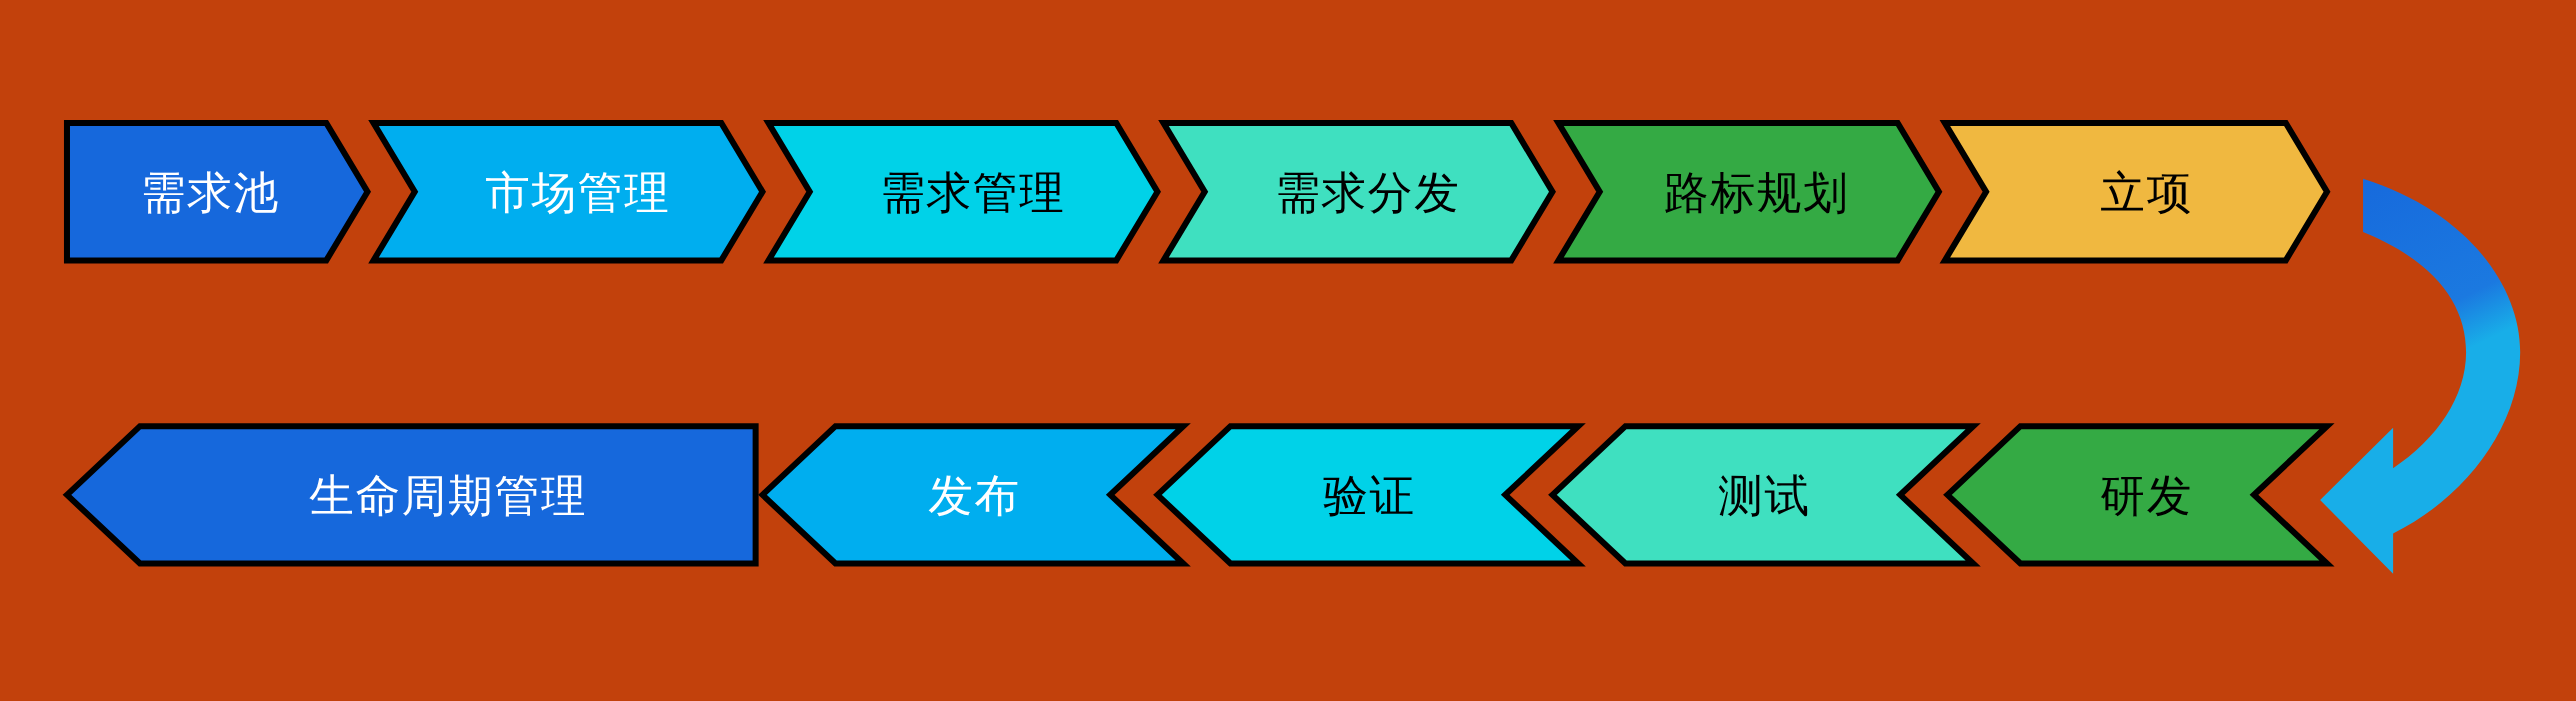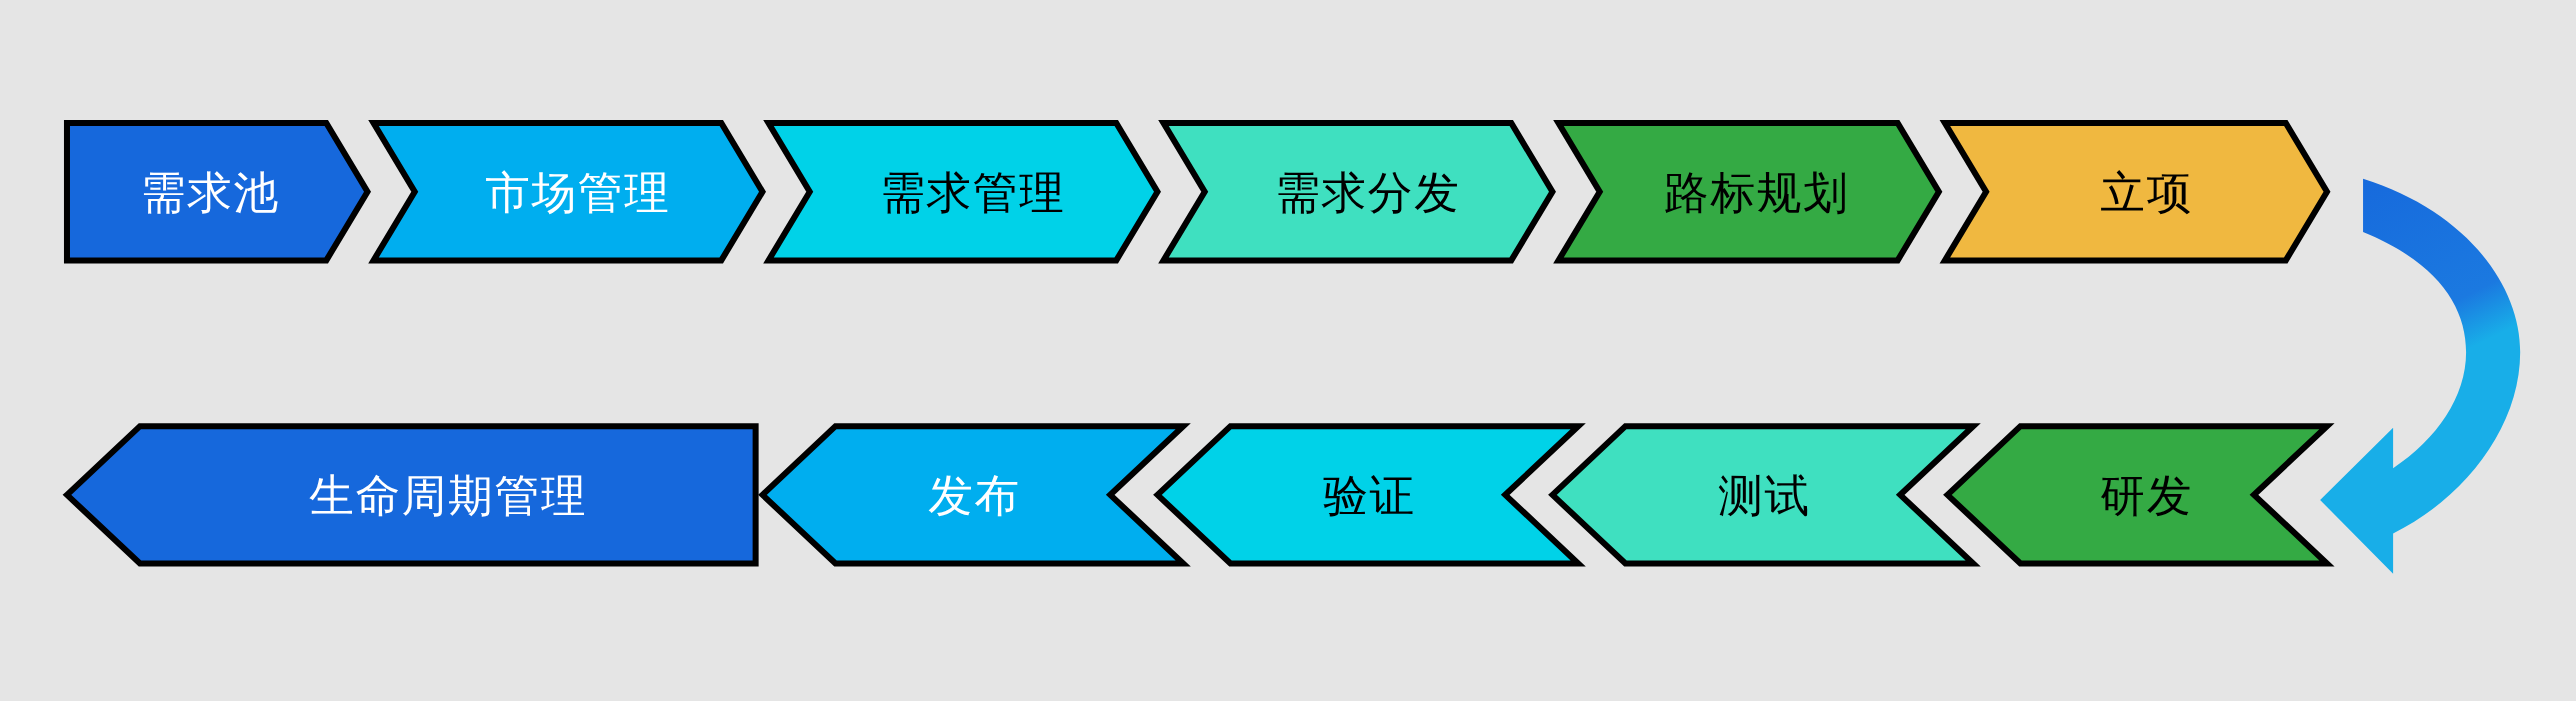--- a/index.html
+++ b/index.html
@@ -40,21 +40,21 @@
     text-anchor: middle;
     letter-spacing: 2px;
   }
   .label-light { fill: #ffffff; }
   .label-dark  { fill: #000000; }
   .loop-arrow-path { stroke: none; }
 </style>
 </head>
 <body>
 
-<div id="stage" style="background: #e5e5e5;">
+<div id="stage" style="background: #c2410c;">
 
   <svg class="flow-svg" viewBox="0 0 3000 817" xmlns="http://www.w3.org/2000/svg">
 
     <defs>
       <linearGradient id="loopGrad" x1="0" y1="0" x2="0.25" y2="1">
         <stop offset="0%" stop-color="#1668DC"></stop>
         <stop offset="45%" stop-color="#1B79E0"></stop>
         <stop offset="58%" stop-color="#18AEE8"></stop>
         <stop offset="100%" stop-color="#18AEE8"></stop>
       </linearGradient>

